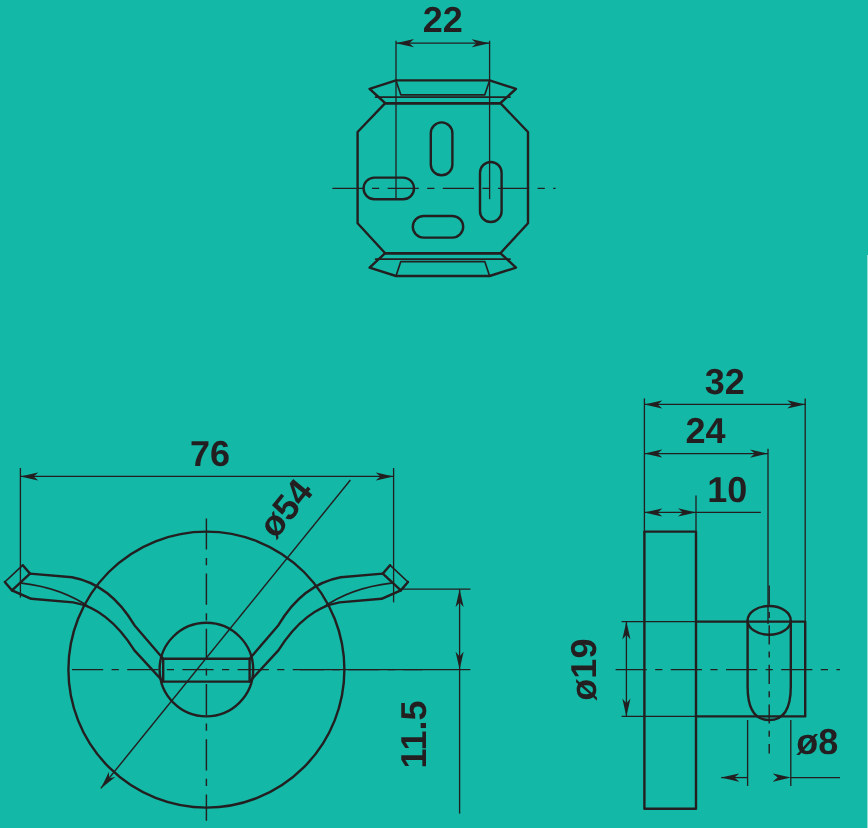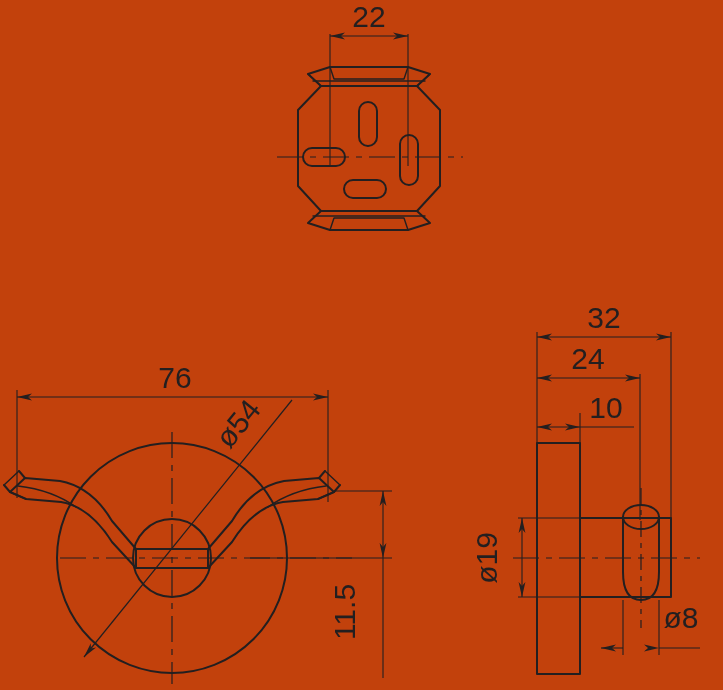--- a/index.html
+++ b/index.html
@@ -7,22 +7,23 @@
     padding: 0;
     background: #ffffff;
   }
   body {
     font-family: "Liberation Sans", sans-serif;
   }
   #drawing-root {
     position: relative;
     width: 723px;
     height: 690px;
-    background: #c2410c;
+    background: #14b8a6;
     overflow: hidden;
+    font-weight: bold;
   }
   svg#cad {
     display: block;
     width: 723px;
     height: 690px;
   }
   .outline {
     fill: none;
     stroke: #231f20;
     stroke-width: 2;

